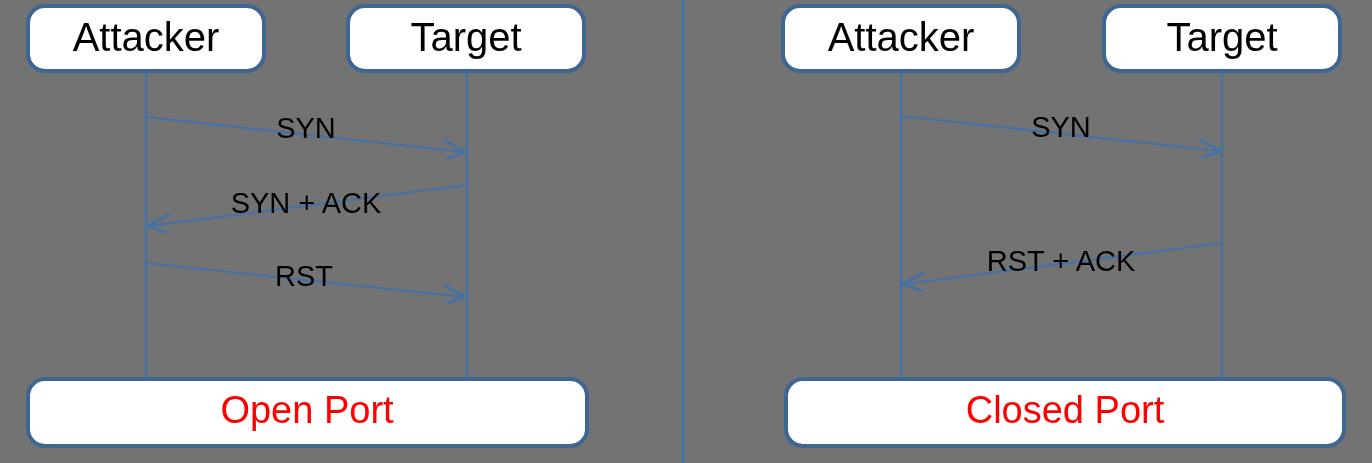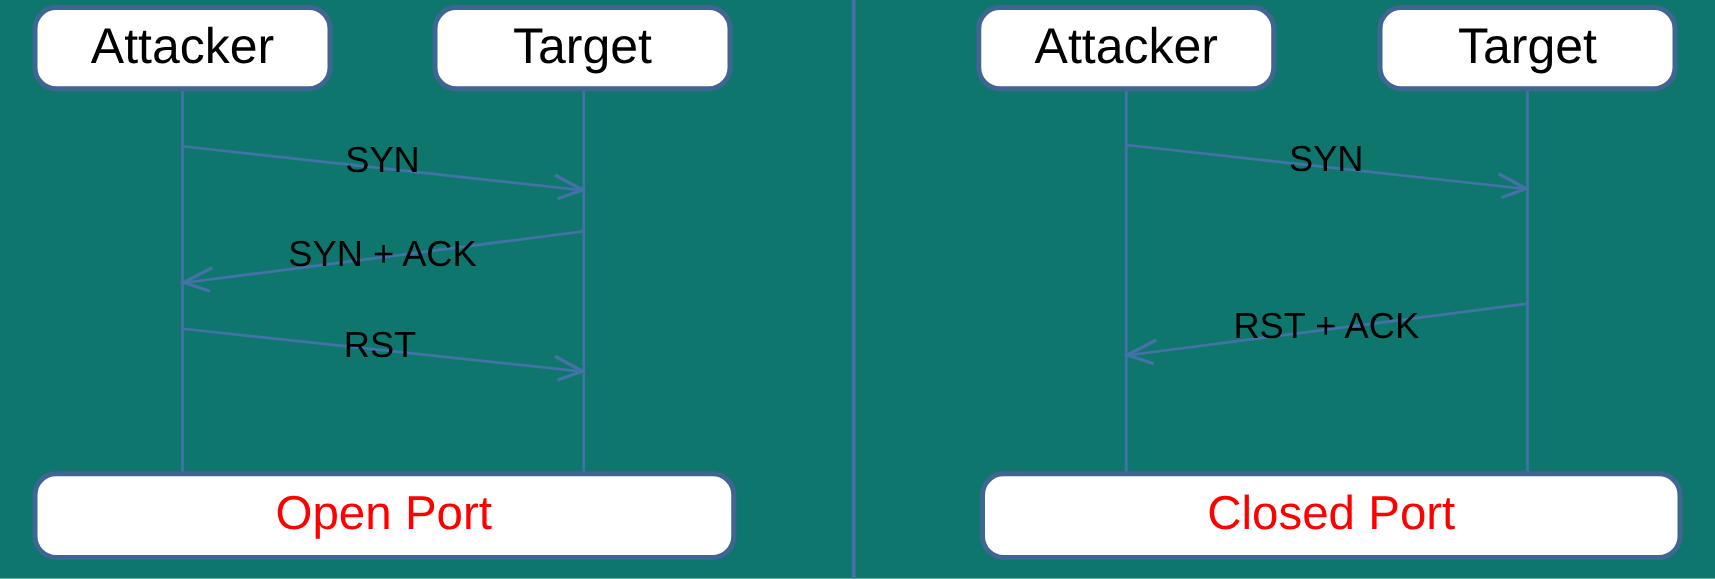--- a/index.html
+++ b/index.html
@@ -8,21 +8,21 @@
     padding: 0;
     background: #ffffff;
   }
   body {
     font-family: "Liberation Sans", sans-serif;
   }
   #diagram-root {
     position: relative;
     width: 1372px;
     height: 463px;
-    background: #0f766e;
+    background: #737373;
     overflow: hidden;
   }
   svg.diagram-canvas {
     display: block;
     width: 1372px;
     height: 463px;
   }
   .node-box-rect {
     fill: #ffffff;
     stroke: #3F6693;

